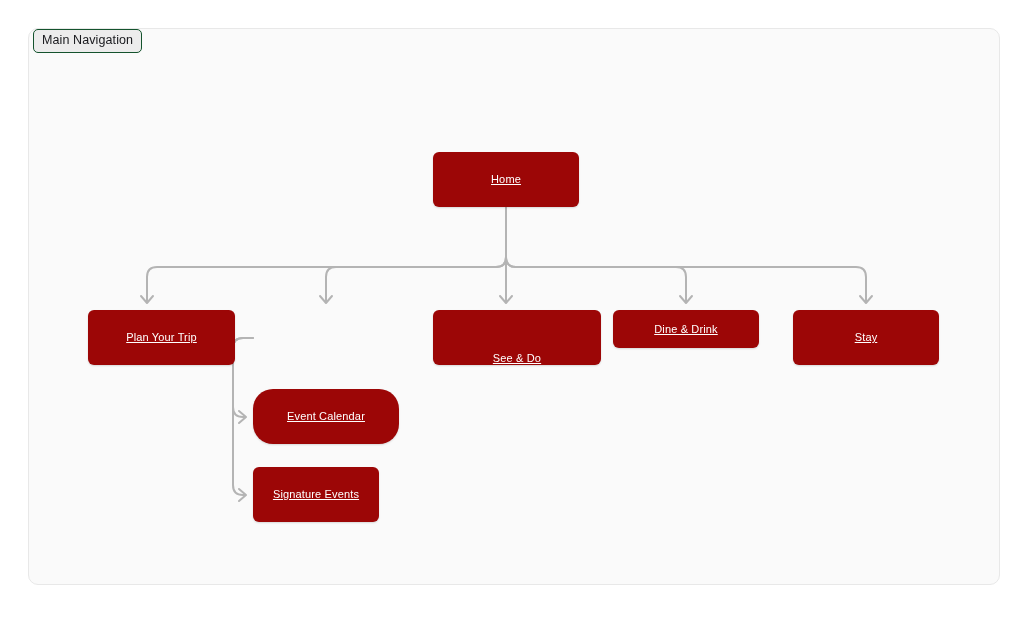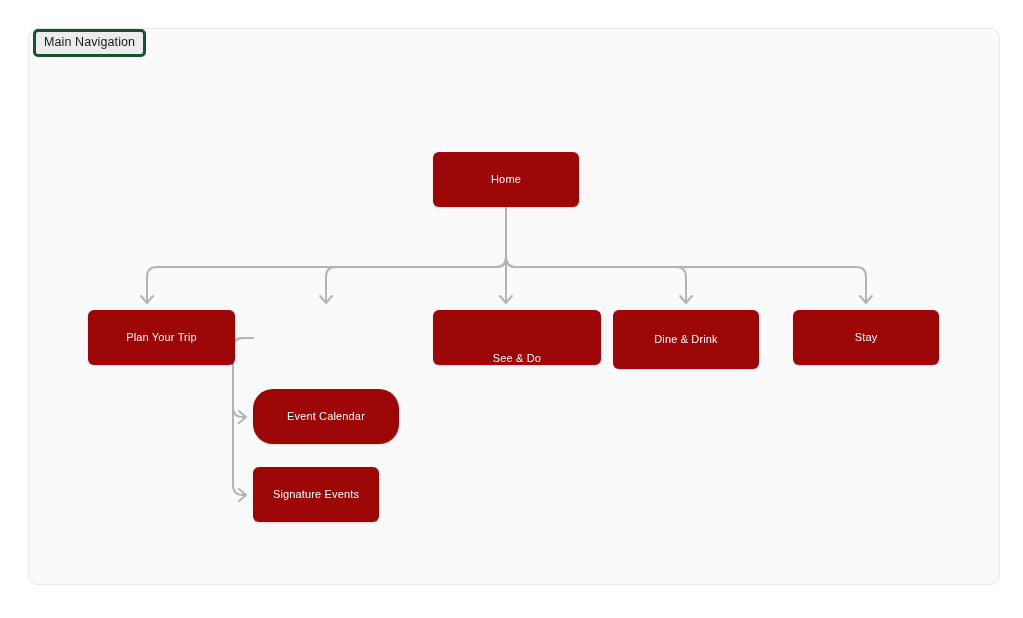--- a/index.html
+++ b/index.html
@@ -33,21 +33,21 @@
     background: #fafafa;
     border: 1px solid #e8e8e8;
     border-radius: 10px;
   }
 
   .group-label {
     position: absolute;
     left: 33px;
     top: 29px;
     background: #ececec;
-    border: 3px solid #14532d;
+    border: 1px solid #14532d;
     border-radius: 5px;
     padding: 3px 8px 4px 8px;
     font-size: 12.5px;
     line-height: 15px;
     color: #17181c;
     white-space: nowrap;
     letter-spacing: 0.1px;
   }
 
   
@@ -69,20 +69,21 @@
     font-size: 11px;
     line-height: 13px;
     letter-spacing: 0.15px;
     display: flex;
     align-items: center;
     justify-content: center;
     text-align: center;
     box-shadow: 0 1px 2px rgba(0,0,0,0.14);
     padding: 0 6px;
     white-space: nowrap;
+    text-decoration: underline;
   }
 </style>
 </head>
 <body>
 
 <div id="stage">
 
   <div class="group-box"></div>
 
   <div class="group-label">Main Navigation</div>
@@ -119,21 +120,21 @@
 
   <div class="node" style="left:73px; top:310px; width:147px; height:55px;margin-left:15px;">
     <span>Plan Your Trip</span>
   </div>
 
 
   <div class="node" style="left:433px; top:310px; width:168px; height:55px;align-items:flex-end;">
     <span>See &amp; Do</span>
   </div>
 
-  <div class="node" style="left:613px; top:310px; width:146px; height:59px;">
+  <div class="node" style="left:613px; top:310px; width:146px; height:38px;">
     <span>Dine &amp; Drink</span>
   </div>
 
   <div class="node" style="left:793px; top:310px; width:146px; height:55px;align-items:center;">
     <span>Stay</span>
   </div>
 
   <div class="node" style="left:253px; top:389px; width:146px; height:55px;border-radius:20px;">
     <span>Event Calendar</span>
   </div>

